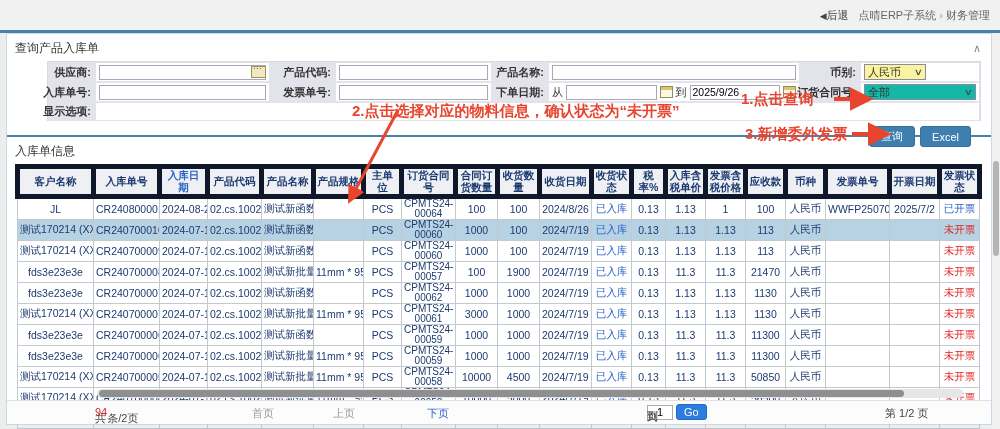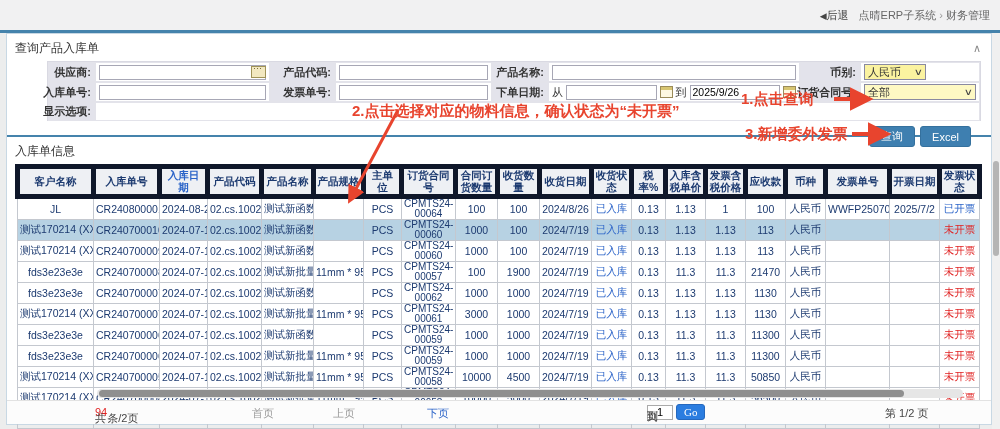--- a/index.html
+++ b/index.html
@@ -28,21 +28,21 @@
   .qform { margin:0 10px 0 40px; display:grid; grid-template-columns:47px 175px 65px 157px 56px 252px 60px 1fr; border:1px solid #d9d9e2; border-bottom:none; }
   .qcell { border:1px solid #e3e3ea; min-height:18px; display:flex; align-items:center; padding:1px 3px; background:#fff; }
   .qlabel { background:#e3e3eb; justify-content:flex-end; font-weight:bold; font-size:11px; color:#333; white-space:nowrap; }
   .qcell input[type=text] { height:15px; border:1px solid #a7a7b5; font-size:10.5px; padding:0 2px; width:100%; font-family:inherit; }
   .qcell .short { width:68px; }
   .inline { display:flex; align-items:center; gap:3px; width:100%; }
   .cal-ico { width:13px; height:12px; border:1px solid #9a8b5a; background:#fdf8e2; position:relative; flex:none; cursor:pointer; }
   .cal-ico::before { content:""; position:absolute; left:0; right:0; top:0; height:3px; background:#d7c571; }
   .lookup-ico { width:15px; height:12px; border:1px solid #a09358; background:#f2e8c0; flex:none; margin-left:-18px; cursor:pointer; position:relative; }
   .lookup-ico::after { content:"···"; position:absolute; top:-4px; left:1px; font-size:9px; color:#6b5d2a; letter-spacing:0; }
-  .sel { border:1px solid #8a8aa0; background:#fef9c3; height:16px; display:flex; align-items:center; justify-content:space-between; font-size:11px; padding:0 3px; cursor:pointer; }
+  .sel { border:1px solid #8a8aa0; background:#14b8a6; height:16px; display:flex; align-items:center; justify-content:space-between; font-size:11px; padding:0 3px; cursor:pointer; }
   .sel .chev { font-size:9px; color:#444; transform:scaleX(1.4); }
   .sel-currency { width:62px; background:#fbf3a0; }
   .sel-status { width:100%; }
   .btn-row { position:absolute; right:20px; top:92px; display:flex; gap:5px; }
   .btn-blue { background:#3e7fb0; border:1px solid #35719e; color:#fff; font-size:11px; border-radius:3px; padding:2px 11px; cursor:pointer; font-family:inherit; }
   .rule2 { margin-top:14px; height:2px; background:#4583ac; }
   
   .list-head { position:relative; height:26px; }
   .btn-add { position:absolute; right:12px; top:2px; background:linear-gradient(#fdfdfd,#e6e6e6); border:1px solid #8d9aa6; border-radius:3px; font-size:11px; padding:2px 9px; color:#222; cursor:pointer; font-family:inherit; }
   
@@ -62,21 +62,21 @@
   .pager { position:absolute; left:0; right:0; bottom:0; height:24px; background:#fcfcfc; border-top:1px solid #e2e2e2; font-size:11px; color:#444; }
   .pager span { position:absolute; top:5px; white-space:nowrap; }
   .p-total { left:88px; }
   .p-total b { color:#e02222; font-weight:normal; }
   .p-first { left:245px; color:#999; cursor:pointer; }
   .p-prev { left:326px; color:#999; cursor:pointer; }
   .p-next { left:420px; color:#2a63c8; cursor:pointer; }
   .p-last { left:485px; color:#2a63c8; cursor:pointer;margin-top:36px; }
   .p-goto { left:640px; top:3px !important; display:flex; align-items:center; gap:3px; }
   .p-goto input { width:26px; height:15px; border:1px solid #aaa; text-align:center; font-size:11px; font-family:inherit; }
-  .btn-go { background:#2b7de0; color:#fff; border:1px solid #2568be; border-radius:3px; font-size:11px; padding:1px 7px; cursor:pointer; font-family:Liberation Serif, serif; }
+  .btn-go { background:#2b7de0; color:#fff; border:1px solid #2568be; border-radius:3px; font-size:11px; padding:1px 7px; cursor:pointer; font-family:Liberation Sans, sans-serif; }
   .p-info { left:878px; }
   
   .anno { position:absolute; color:#e8442e; font-size:15px; font-weight:bold; white-space:nowrap; z-index:20; }
   .anno-svg { position:absolute; left:0; top:0; width:1000px; height:429px; pointer-events:none; z-index:19; }
   
   .vscroll { position:absolute; right:0; top:33px; bottom:0; width:8px; background:#f0f0f0; }
   .vscroll .vthumb { position:absolute; right:1px; top:128px; width:6px; height:95px; border-radius:3px; background:#b5b5b5; }
 </style>
 </head>
 <body>

